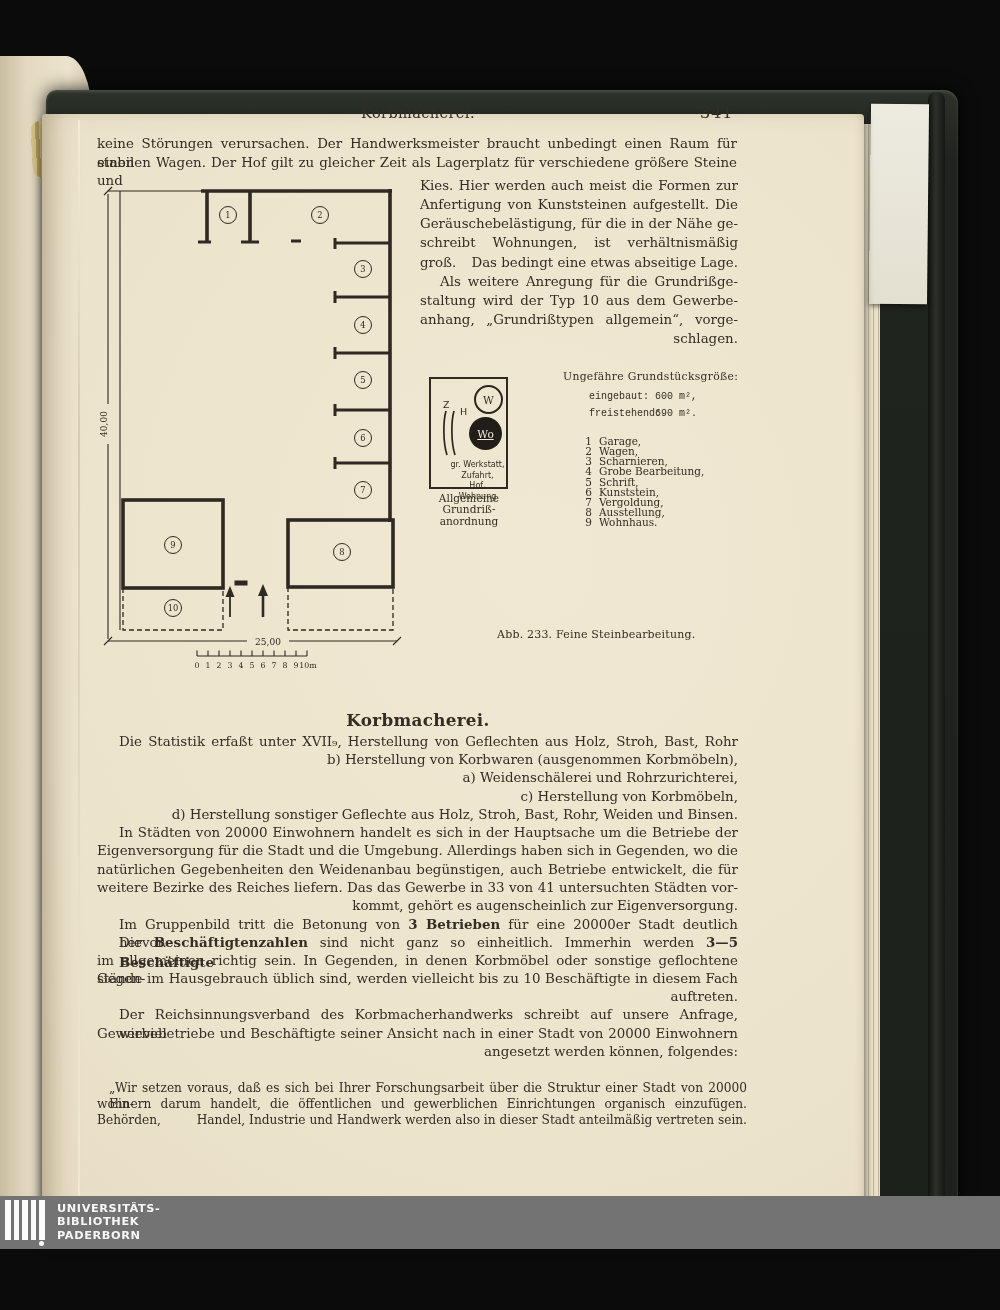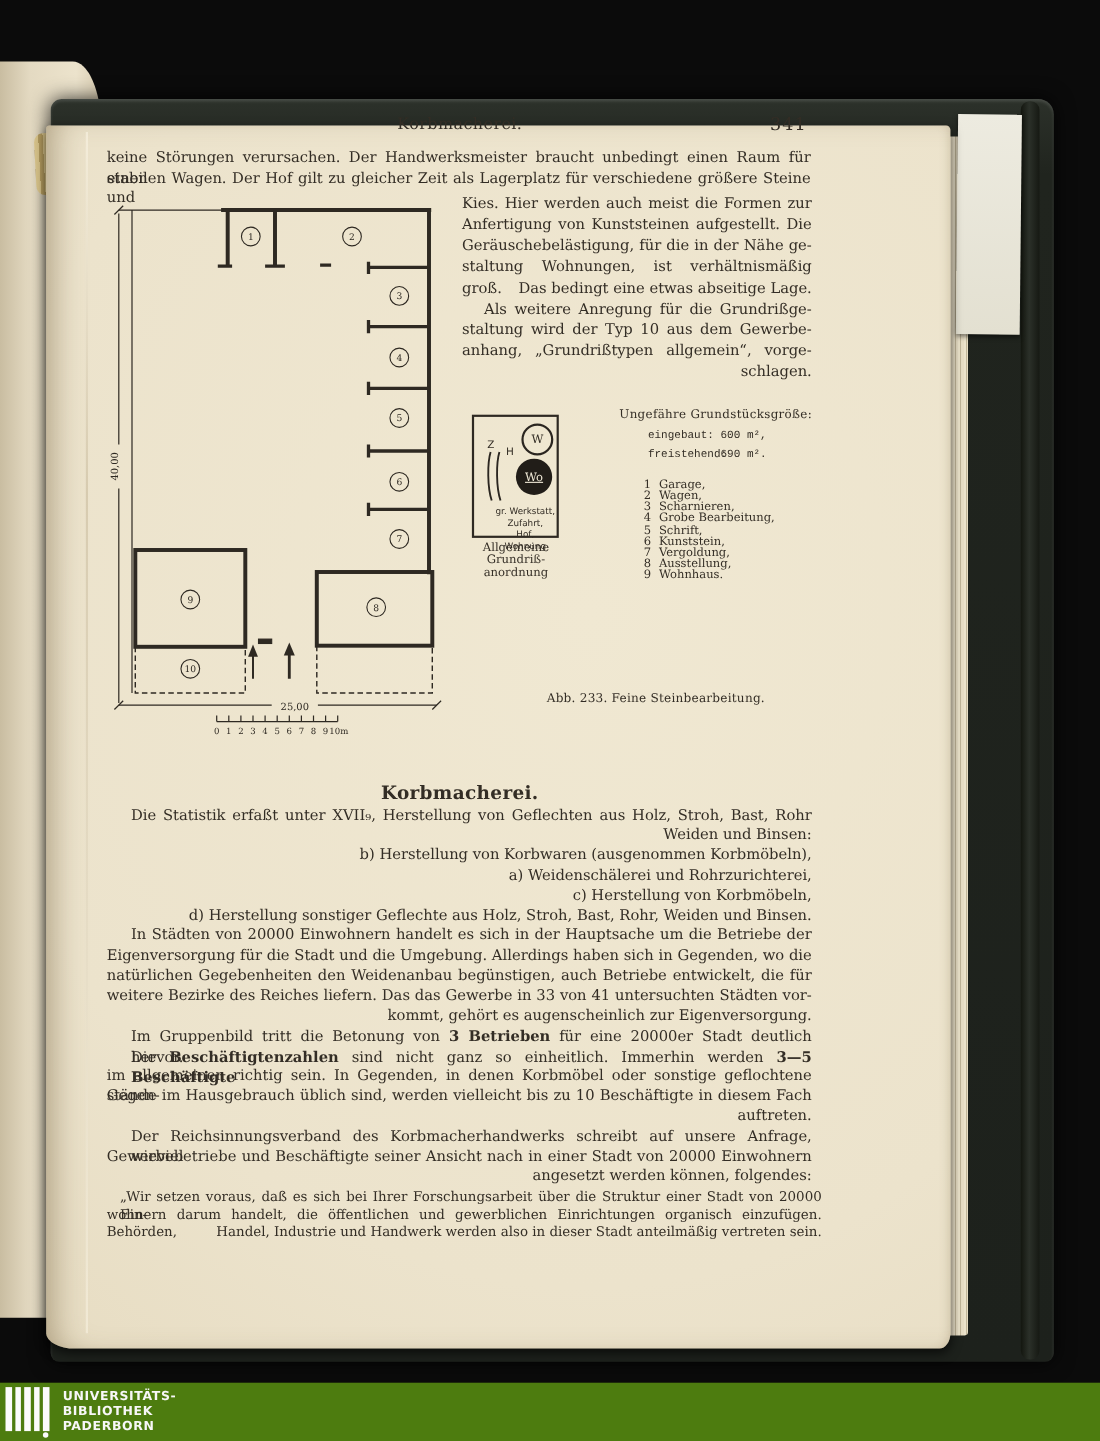--- a/index.html
+++ b/index.html
@@ -71,21 +71,21 @@
     font-size:10.6px;line-height:11.3px;}
 
   .plot-info-title{left:563px;top:370px;font-size:10.8px;letter-spacing:.3px;}
   .plot-info-rows{left:589px;top:388px;font-size:10px;line-height:17px;font-family:Liberation Mono, monospace;}
   .pi-label{display:inline-block;width:66px;}
   .fig-list{left:584px;top:436px;font-size:10.5px;line-height:10.15px;}
   .fl-num{display:inline-block;width:8px;text-align:right;margin-right:7px;}
   .fig-caption{left:497px;top:628px;font-size:11px;letter-spacing:.2px;}
 
   
-  .band{position:absolute;left:0;top:1257px;width:1000px;height:53px;background:#4d7c0f;
+  .band{position:absolute;left:0;top:1196px;width:1000px;height:53px;background:#737373;
     font-family:"DejaVu Sans",sans-serif;}
   .band .bar{position:absolute;top:4px;width:5.5px;height:40px;background:#fbfbfb;}
   .band .dot{position:absolute;left:39px;top:45px;width:5px;height:5px;border-radius:50%;background:#fbfbfb;}
   .band-text{position:absolute;left:57px;top:6px;color:#f7f7f7;font-size:11.3px;font-weight:bold;
     line-height:13.3px;letter-spacing:.6px;}
 </style>
 </head>
 <body>
 
 <div class="scene">
@@ -104,21 +104,21 @@
 
   <div class="txt intro">
     <div class="jl">keine Störungen verursachen.  Der Handwerksmeister braucht unbedingt einen Raum für einen</div>
     <div class="jl">stabilen Wagen.  Der Hof gilt zu gleicher Zeit als Lagerplatz für verschiedene größere Steine und</div>
   </div>
 
   <div class="txt rcol">
     <div class="jl">Kies.  Hier werden auch meist die Formen zur</div>
     <div class="jl">Anfertigung von Kunststeinen aufgestellt.  Die</div>
     <div class="jl">Geräuschebelästigung, für die in der Nähe ge-</div>
-    <div class="jl">staltung Wohnungen, ist verhältnismäßig groß.</div>
+    <div class="jl">schreibt Wohnungen, ist verhältnismäßig groß.</div>
     <div class="ll">Das bedingt eine etwas abseitige Lage.</div>
     <div class="jl ind2">Als weitere Anregung für die Grundrißge-</div>
     <div class="jl">staltung wird der Typ 10 aus dem Gewerbe-</div>
     <div class="jl">anhang, „Grundrißtypen allgemein“, vorge-</div>
     <div class="ll">schlagen.</div>
   </div>
 
   <svg class="plan-svg" width="320" height="500" viewBox="0 0 320 500">
 
     <g stroke-width="1.1" fill="none">
@@ -262,21 +262,20 @@
     <div><span class="fl-num">6</span><span>Kunststein,</span></div>
     <div><span class="fl-num">7</span><span>Vergoldung,</span></div>
     <div><span class="fl-num">8</span><span>Ausstellung,</span></div>
     <div><span class="fl-num">9</span><span>Wohnhaus.</span></div>
   </div>
   <div class="txt fig-caption">Abb. 233.  Feine Steinbearbeitung.</div>
 
   <div class="txt section-heading">Korbmacherei.</div>
   <div class="txt body-lines">
     <div class="jl ind">Die Statistik erfaßt unter XVII₉, Herstellung von Geflechten aus Holz, Stroh, Bast, Rohr</div>
-    <div class="ll">Weiden und Binsen:</div>
     <div class="ll lst">b) Herstellung von Korbwaren (ausgenommen Korbmöbeln),</div>
     <div class="ll lst">a) Weidenschälerei und Rohrzurichterei,</div>
     <div class="ll lst">c) Herstellung von Korbmöbeln,</div>
     <div class="ll lst">d) Herstellung sonstiger Geflechte aus Holz, Stroh, Bast, Rohr, Weiden und Binsen.</div>
     <div class="jl ind">In Städten von 20000 Einwohnern handelt es sich in der Hauptsache um die Betriebe der</div>
     <div class="jl">Eigenversorgung für die Stadt und die Umgebung.  Allerdings haben sich in Gegenden, wo die</div>
     <div class="jl">natürlichen Gegebenheiten den Weidenanbau begünstigen, auch Betriebe entwickelt, die für</div>
     <div class="jl">weitere Bezirke des Reiches liefern.  Das das Gewerbe in 33 von 41 untersuchten Städten vor-</div>
     <div class="ll">kommt, gehört es augenscheinlich zur Eigenversorgung.</div>
     <div class="jl ind"><span>Im Gruppenbild tritt die Betonung von </span><b>3 Betrieben</b><span> für eine 20000er Stadt deutlich hervor.</span></div>

